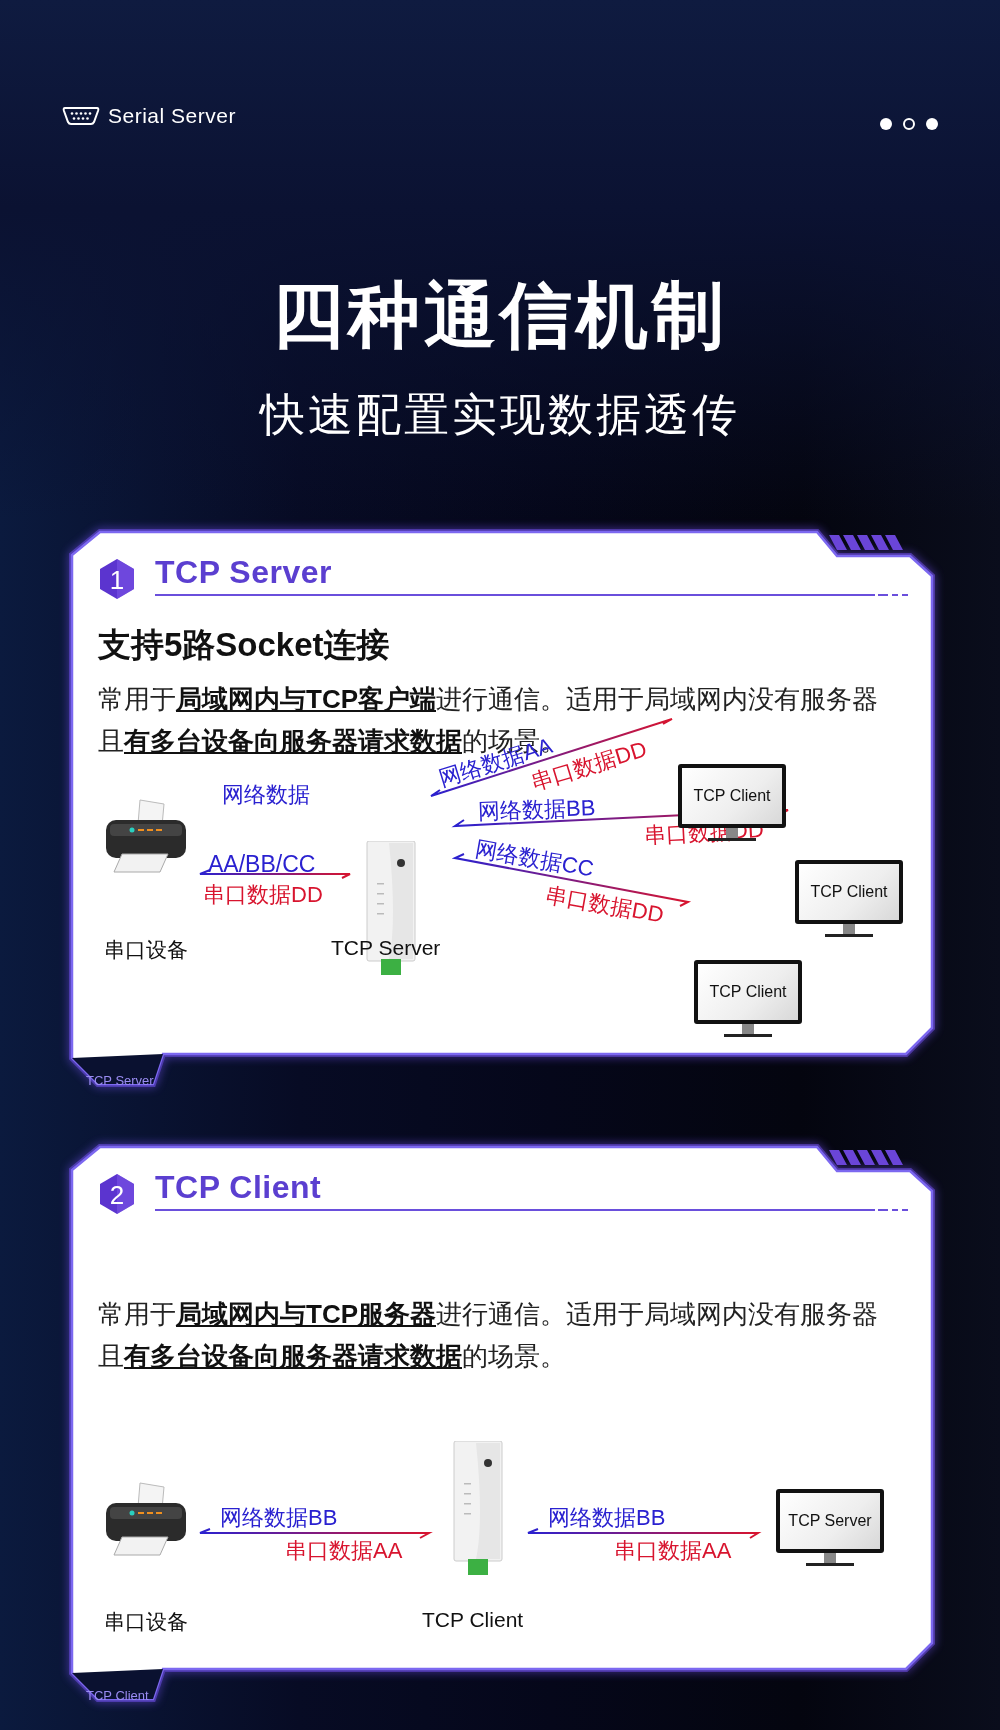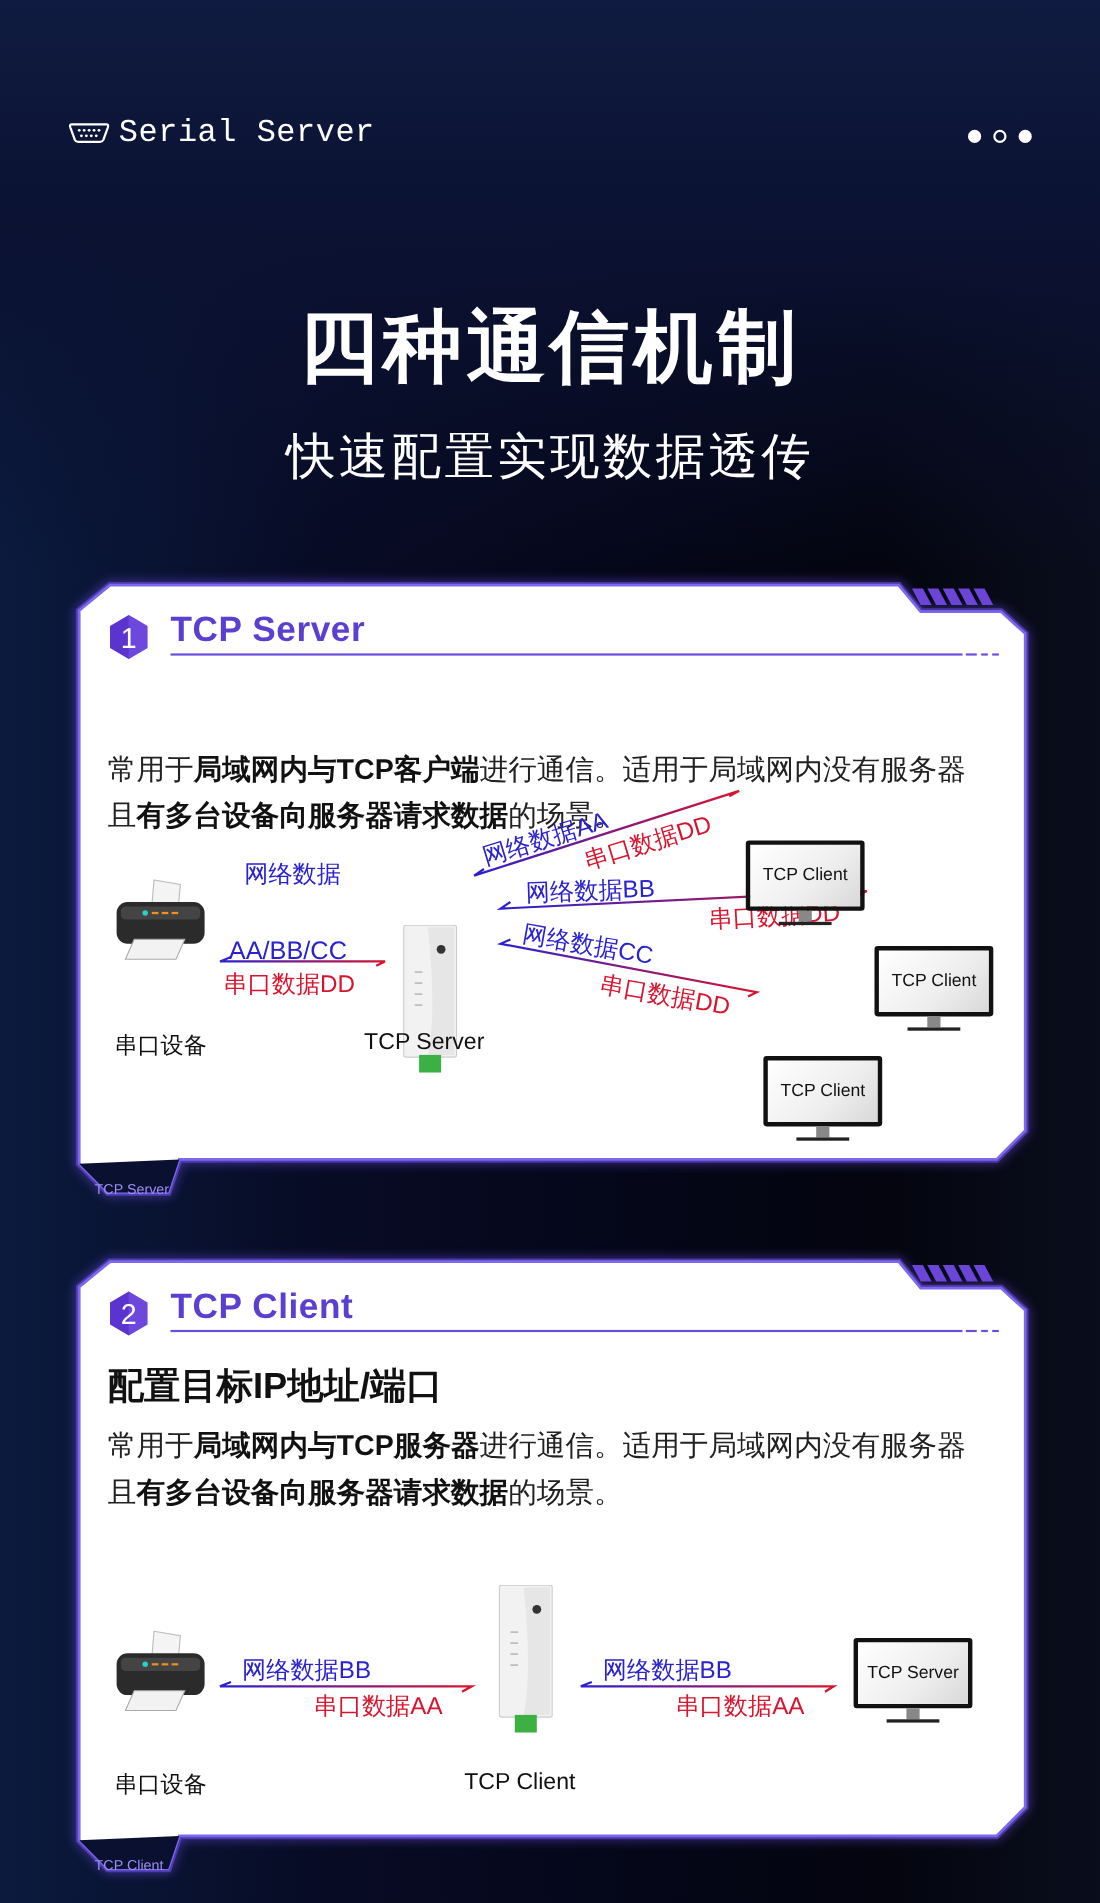--- a/index.html
+++ b/index.html
@@ -2,38 +2,38 @@
 <html><head>
 <meta charset="utf-8">
 <style>
   html,body{margin:0;padding:0;}
   body{width:1000px;height:1730px;position:relative;overflow:hidden;
     background:linear-gradient(90deg,#0b1a3e 0%,#070b24 30%,#05071a 55%,#04050f 80%,#0a0d1c 100%);
     font-family:"Liberation Sans","DejaVu Sans",sans-serif;color:#111;}
   .bg-top{position:absolute;left:0;top:0;width:1000px;height:520px;
     background:linear-gradient(180deg,#0f1b40 0%,#0b1232 40%,rgba(5,7,20,0) 100%);}
   .header{position:absolute;left:62px;top:104px;display:flex;align-items:center;gap:8px;color:#fff;}
-  .header .logo-text{font-size:29px;letter-spacing:0.5px;font-family:Liberation Mono, monospace;}
+  .header .logo-text{font-size:21px;letter-spacing:0.5px;}
   .dots{position:absolute;left:880px;top:118px;display:flex;gap:11px;align-items:center;}
   .dot{width:12px;height:12px;border-radius:50%;background:#fff;box-sizing:border-box;}
   .dot.hollow{background:transparent;border:2px solid #fff;}
   .hero-title{position:absolute;left:0;width:1000px;top:268px;text-align:center;color:#fff;
     font-size:72px;font-weight:bold;letter-spacing:4px;}
   .hero-sub{position:absolute;left:0;width:1000px;top:385px;text-align:center;color:#fff;
     font-size:45px;letter-spacing:3px;}
   .card{position:absolute;left:60px;width:880px;}
   .card svg.frame{position:absolute;left:0;top:0;overflow:visible;}
   .card .content{position:absolute;left:0;top:0;width:880px;height:100%;}
   .badge{position:absolute;left:38px;top:30px;width:38px;height:42px;}
   .card-title{position:absolute;left:95px;top:26px;font-size:32px;color:#5b3fd0;font-weight:bold;letter-spacing:0.5px;}
   .title-line{position:absolute;left:95px;top:66px;width:720px;height:2px;background:#6a4fdc;}
   .title-dash{position:absolute;top:66px;height:2px;background:#6a4fdc;}
   .card-heading{position:absolute;left:38px;top:95px;font-size:33px;font-weight:bold;color:#111;}
   .card-desc{position:absolute;left:38px;top:150px;width:800px;font-size:26px;line-height:42px;color:#222;}
-  .card-desc b{font-weight:bold;color:#111;}
+  .card-desc b{font-weight:bold;color:#111;text-decoration:underline;}
   .footer-tag{position:absolute;font-size:13px;color:#9a8cf2;}
   .diagram-label{position:absolute;font-size:21px;color:#111;}
   .flow-blue{position:absolute;color:#2a21d0;font-size:22px;white-space:nowrap;}
   .flow-red{position:absolute;color:#d8142e;font-size:22px;white-space:nowrap;}
   .monitor{position:absolute;width:112px;height:84px;}
   .monitor .screen{position:absolute;left:0;top:0;width:108px;height:64px;border:4px solid #111;border-radius:3px;
     background:linear-gradient(135deg,#fff 0%,#eee 60%,#d8d8d8 100%);box-sizing:border-box;
     display:flex;align-items:center;justify-content:center;font-size:16px;color:#111;}
   .monitor .neck{position:absolute;left:48px;top:64px;width:12px;height:10px;background:#888;}
   .monitor .base{position:absolute;left:30px;top:74px;width:48px;height:3px;background:#222;}
@@ -98,20 +98,21 @@
     <svg class="badge" viewBox="0 0 38 42">
       <polygon points="19,1 36,11 36,31 19,41 2,31 2,11" fill="#5b34cf"></polygon>
       <polygon points="19,1 36,11 36,31 19,41" fill="#7b55e6" opacity="0.6"></polygon>
       <text x="19" y="31" text-anchor="middle" font-size="26" fill="#fff" font-family="Liberation Sans, sans-serif">1</text>
     </svg>
     <div class="card-title">TCP Server</div>
     <div class="title-line"></div>
     <div class="title-dash" style="left:818px;width:10px;"></div>
     <div class="title-dash" style="left:832px;width:6px;"></div>
     <div class="title-dash" style="left:842px;width:6px;"></div>
+    <div class="card-heading">支持5路Socket连接</div>
     <div class="card-desc"><span>常用于</span><b>局域网内与TCP客户端</b><span>进行通信。适用于局域网内没有服务器且</span><b>有多台设备向服务器请求数据</b><span>的场景。</span></div>
 
     <svg class="arrows" width="880" height="566">
       <defs>
         <linearGradient id="g1" x1="0" x2="1">
             <stop offset="0" stop-color="#2a21d0"></stop>
             <stop offset="1" stop-color="#d8142e"></stop>
           </linearGradient>
       </defs>
 
@@ -210,21 +211,20 @@
     <svg class="badge" viewBox="0 0 38 42">
       <polygon points="19,1 36,11 36,31 19,41 2,31 2,11" fill="#5b34cf"></polygon>
       <polygon points="19,1 36,11 36,31 19,41" fill="#7b55e6" opacity="0.6"></polygon>
       <text x="19" y="31" text-anchor="middle" font-size="26" fill="#fff" font-family="Liberation Sans, sans-serif">2</text>
     </svg>
     <div class="card-title">TCP Client</div>
     <div class="title-line"></div>
     <div class="title-dash" style="left:818px;width:10px;"></div>
     <div class="title-dash" style="left:832px;width:6px;"></div>
     <div class="title-dash" style="left:842px;width:6px;"></div>
-    <div class="card-heading">配置目标IP地址/端口</div>
     <div class="card-desc"><span>常用于</span><b>局域网内与TCP服务器</b><span>进行通信。适用于局域网内没有服务器且</span><b>有多台设备向服务器请求数据</b><span>的场景。</span></div>
 
     <svg class="arrows" width="880" height="566">
       <defs>
         <linearGradient id="g2" x1="0" x2="1">
             <stop offset="0" stop-color="#2a21d0"></stop>
             <stop offset="1" stop-color="#d8142e"></stop>
           </linearGradient>
       </defs>
       <polyline points="150,386 140,390 369,390 360,395" fill="none" stroke="url(#g2)" stroke-width="2"></polyline>

